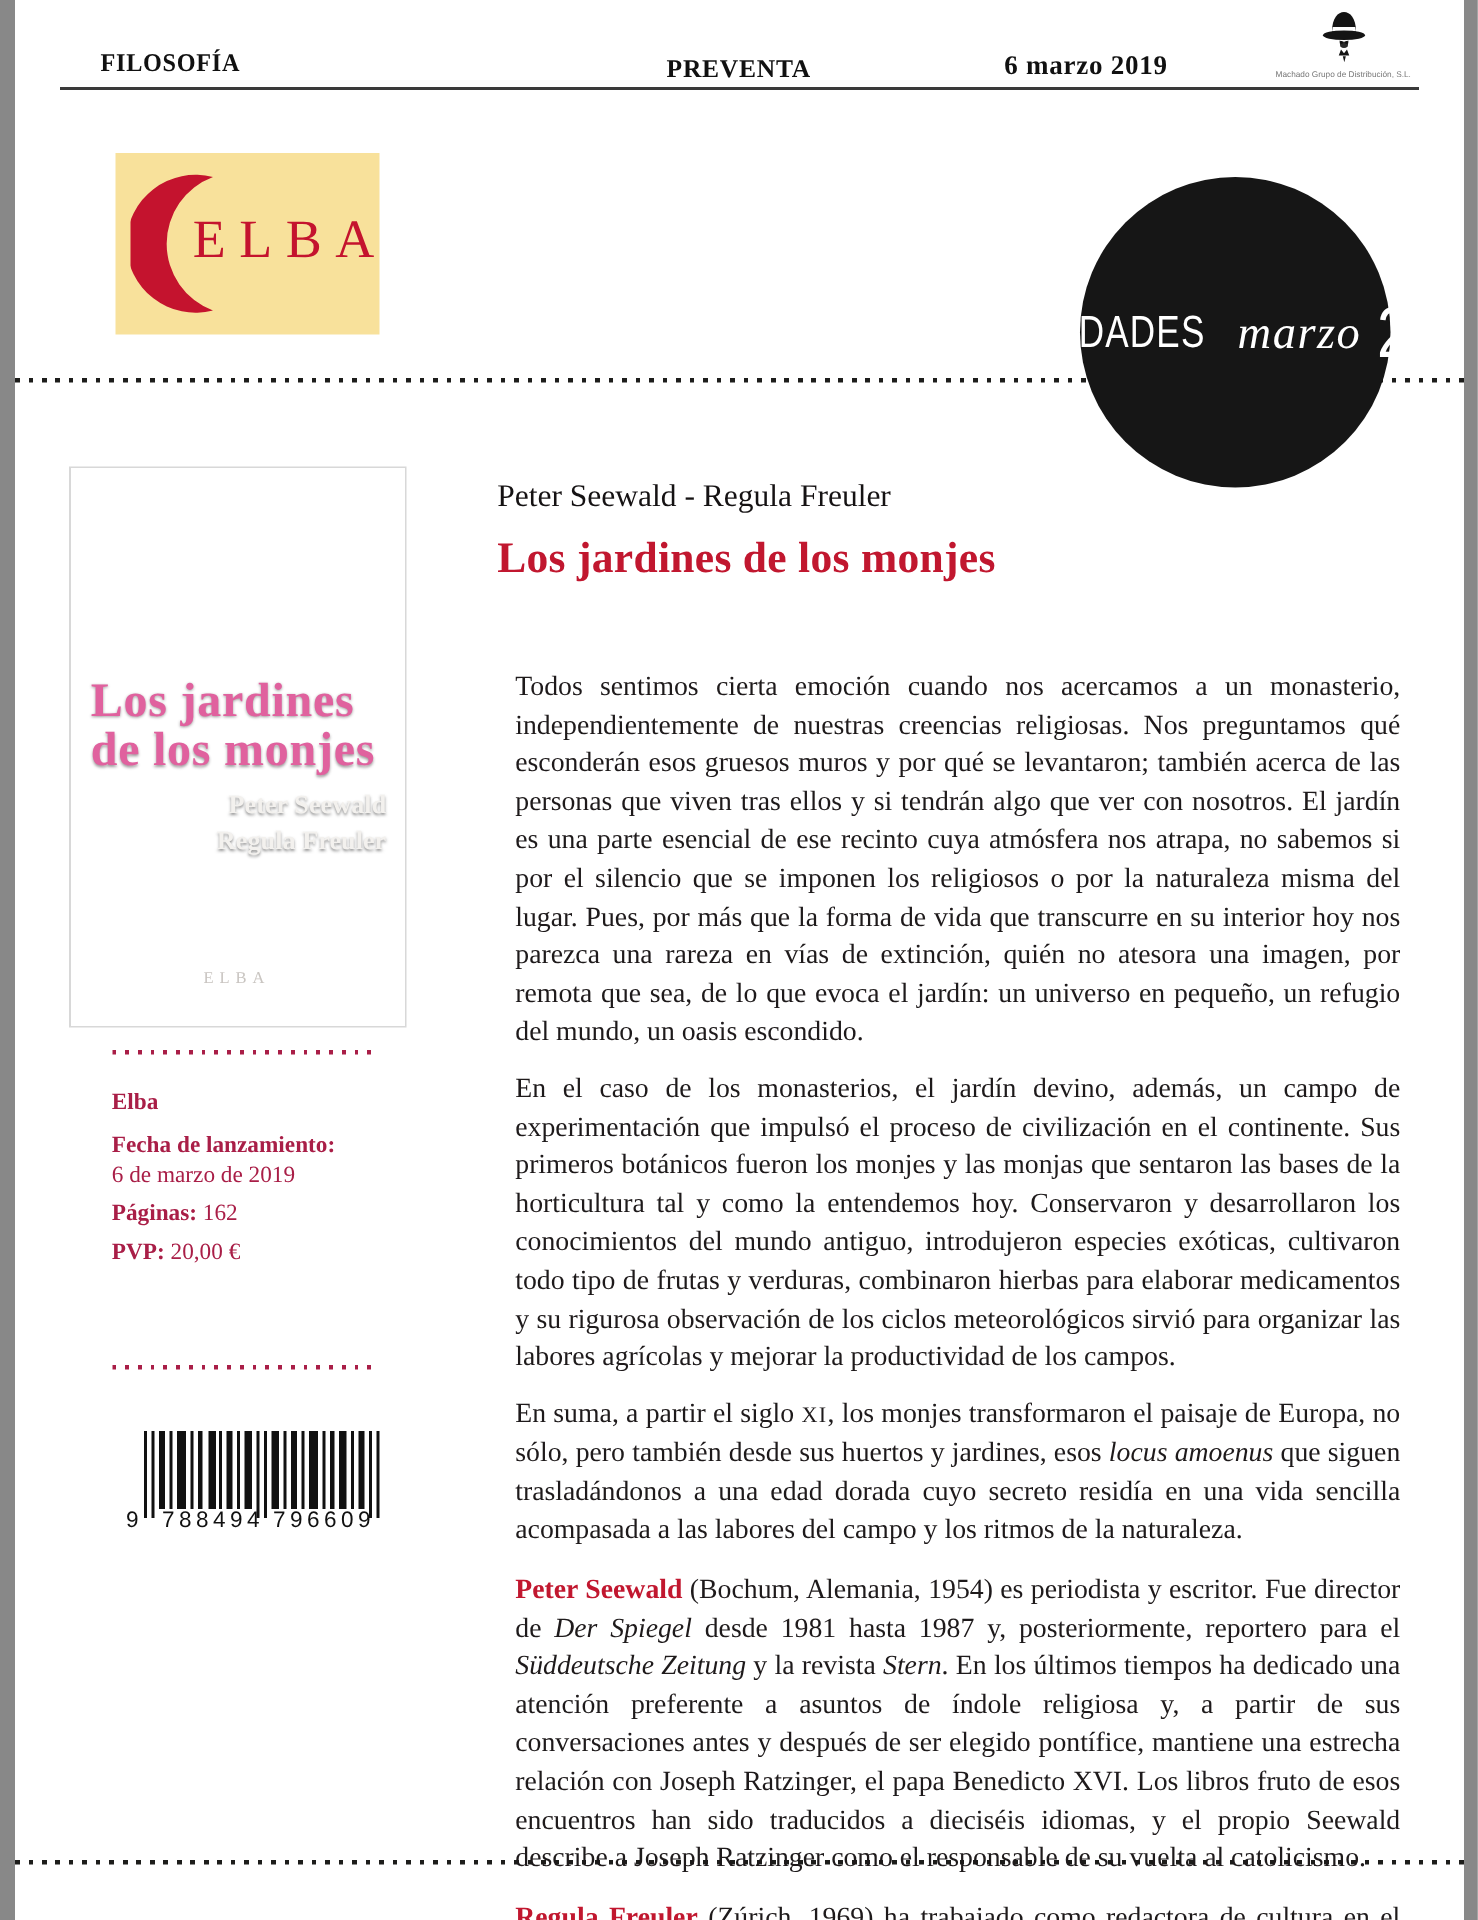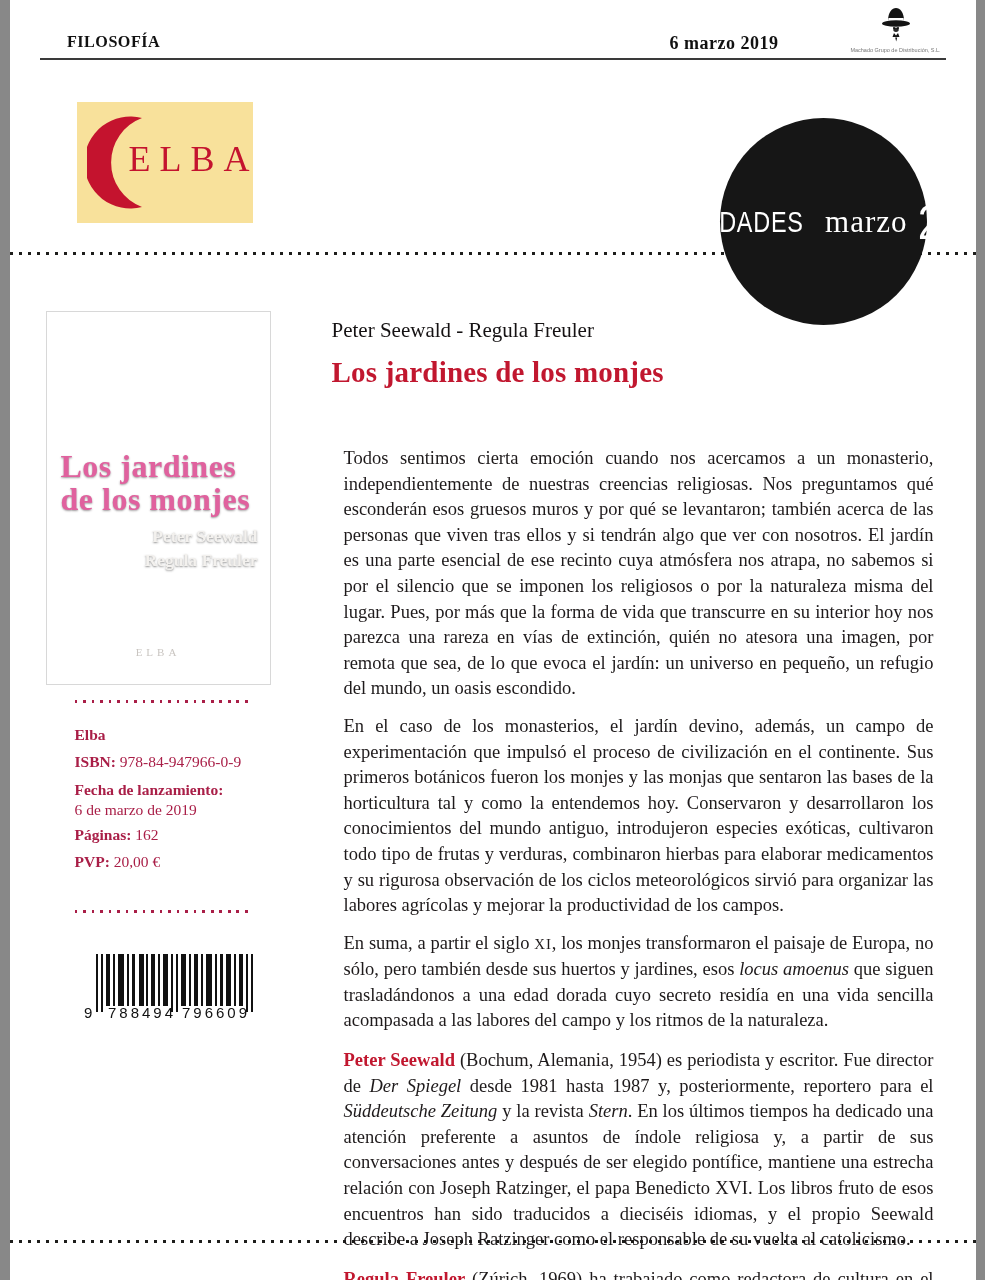--- a/index.html
+++ b/index.html
@@ -80,21 +80,21 @@
     font-family:"Liberation Sans",sans-serif;
     font-size:30px;letter-spacing:1px;
     transform:scaleX(.78);
   }
   .badge-dots{
     width:62px;height:3px;margin:7px 0 6px;
     background-image:repeating-linear-gradient(to right,#fff 0 2px,transparent 2px 8px);
   }
   .badge-month{
     font-family:"Liberation Serif",serif;
-    font-size:31px;letter-spacing:1px;text-align:right;
+    font-style:italic;font-size:31px;letter-spacing:1px;text-align:right;
   }
   .badge-year{
     font-family:"Liberation Sans",sans-serif;
     font-size:48px;letter-spacing:1px;margin-top:2px;
     transform:scaleX(.82);
   }
   
   .cover{
     position:absolute;left:37px;top:312px;width:223px;height:372px;
     background:
@@ -166,20 +166,21 @@
   .seg-i{font-style:italic;}
   .seg-rb{color:var(--red);font-weight:bold;}
   .seg-sc{font-size:.8em;letter-spacing:.06em;}
 </style>
 </head>
 <body>
 
 <div class="page">
 
   <div class="hdr-cat">FILOSOFÍA</div>
+  <div class="hdr-status">PREVENTA</div>
   <div class="hdr-date">6 marzo 2019</div>
 
   <div class="dist-logo">
     <span>
       <svg width="58" height="40" viewBox="0 0 58 40">
 
         <path d="M21 15 C21 6 25 2 29 2 C33 2 37 6 37 15 Z" fill="#141414"></path>
 
         <path d="M21.5 12 L36.5 12 L37 15 L21 15 Z" fill="#fff"></path>
         <path d="M21 15 L37 15 L37.5 16.5 L20.5 16.5 Z" fill="#141414"></path>
@@ -227,21 +228,20 @@
     <div class="cover-authors">
       <div>Peter Seewald</div>
       <div>Regula Freuler</div>
     </div>
     <div class="cover-pub">ELBA</div>
   </div>
 
   <div class="det-dots d1"></div>
   <div class="details">
     <div class="row"><b>Elba</b></div>
-    <div class="row"><b>ISBN:</b> <span class="val">978-84-947966-0-9</span></div>
     <div class="row stack"><b>Fecha de lanzamiento:</b><br><span class="val">6 de marzo de 2019</span></div>
     <div class="row"><b>Páginas:</b> <span class="val">162</span></div>
     <div class="row"><b>PVP:</b> <span class="val">20,00 €</span></div>
   </div>
   <div class="det-dots d2"></div>
 
   <div class="barcode">
     <svg width="180" height="70" viewBox="0 0 180 70">
       <g fill="#111">
 

